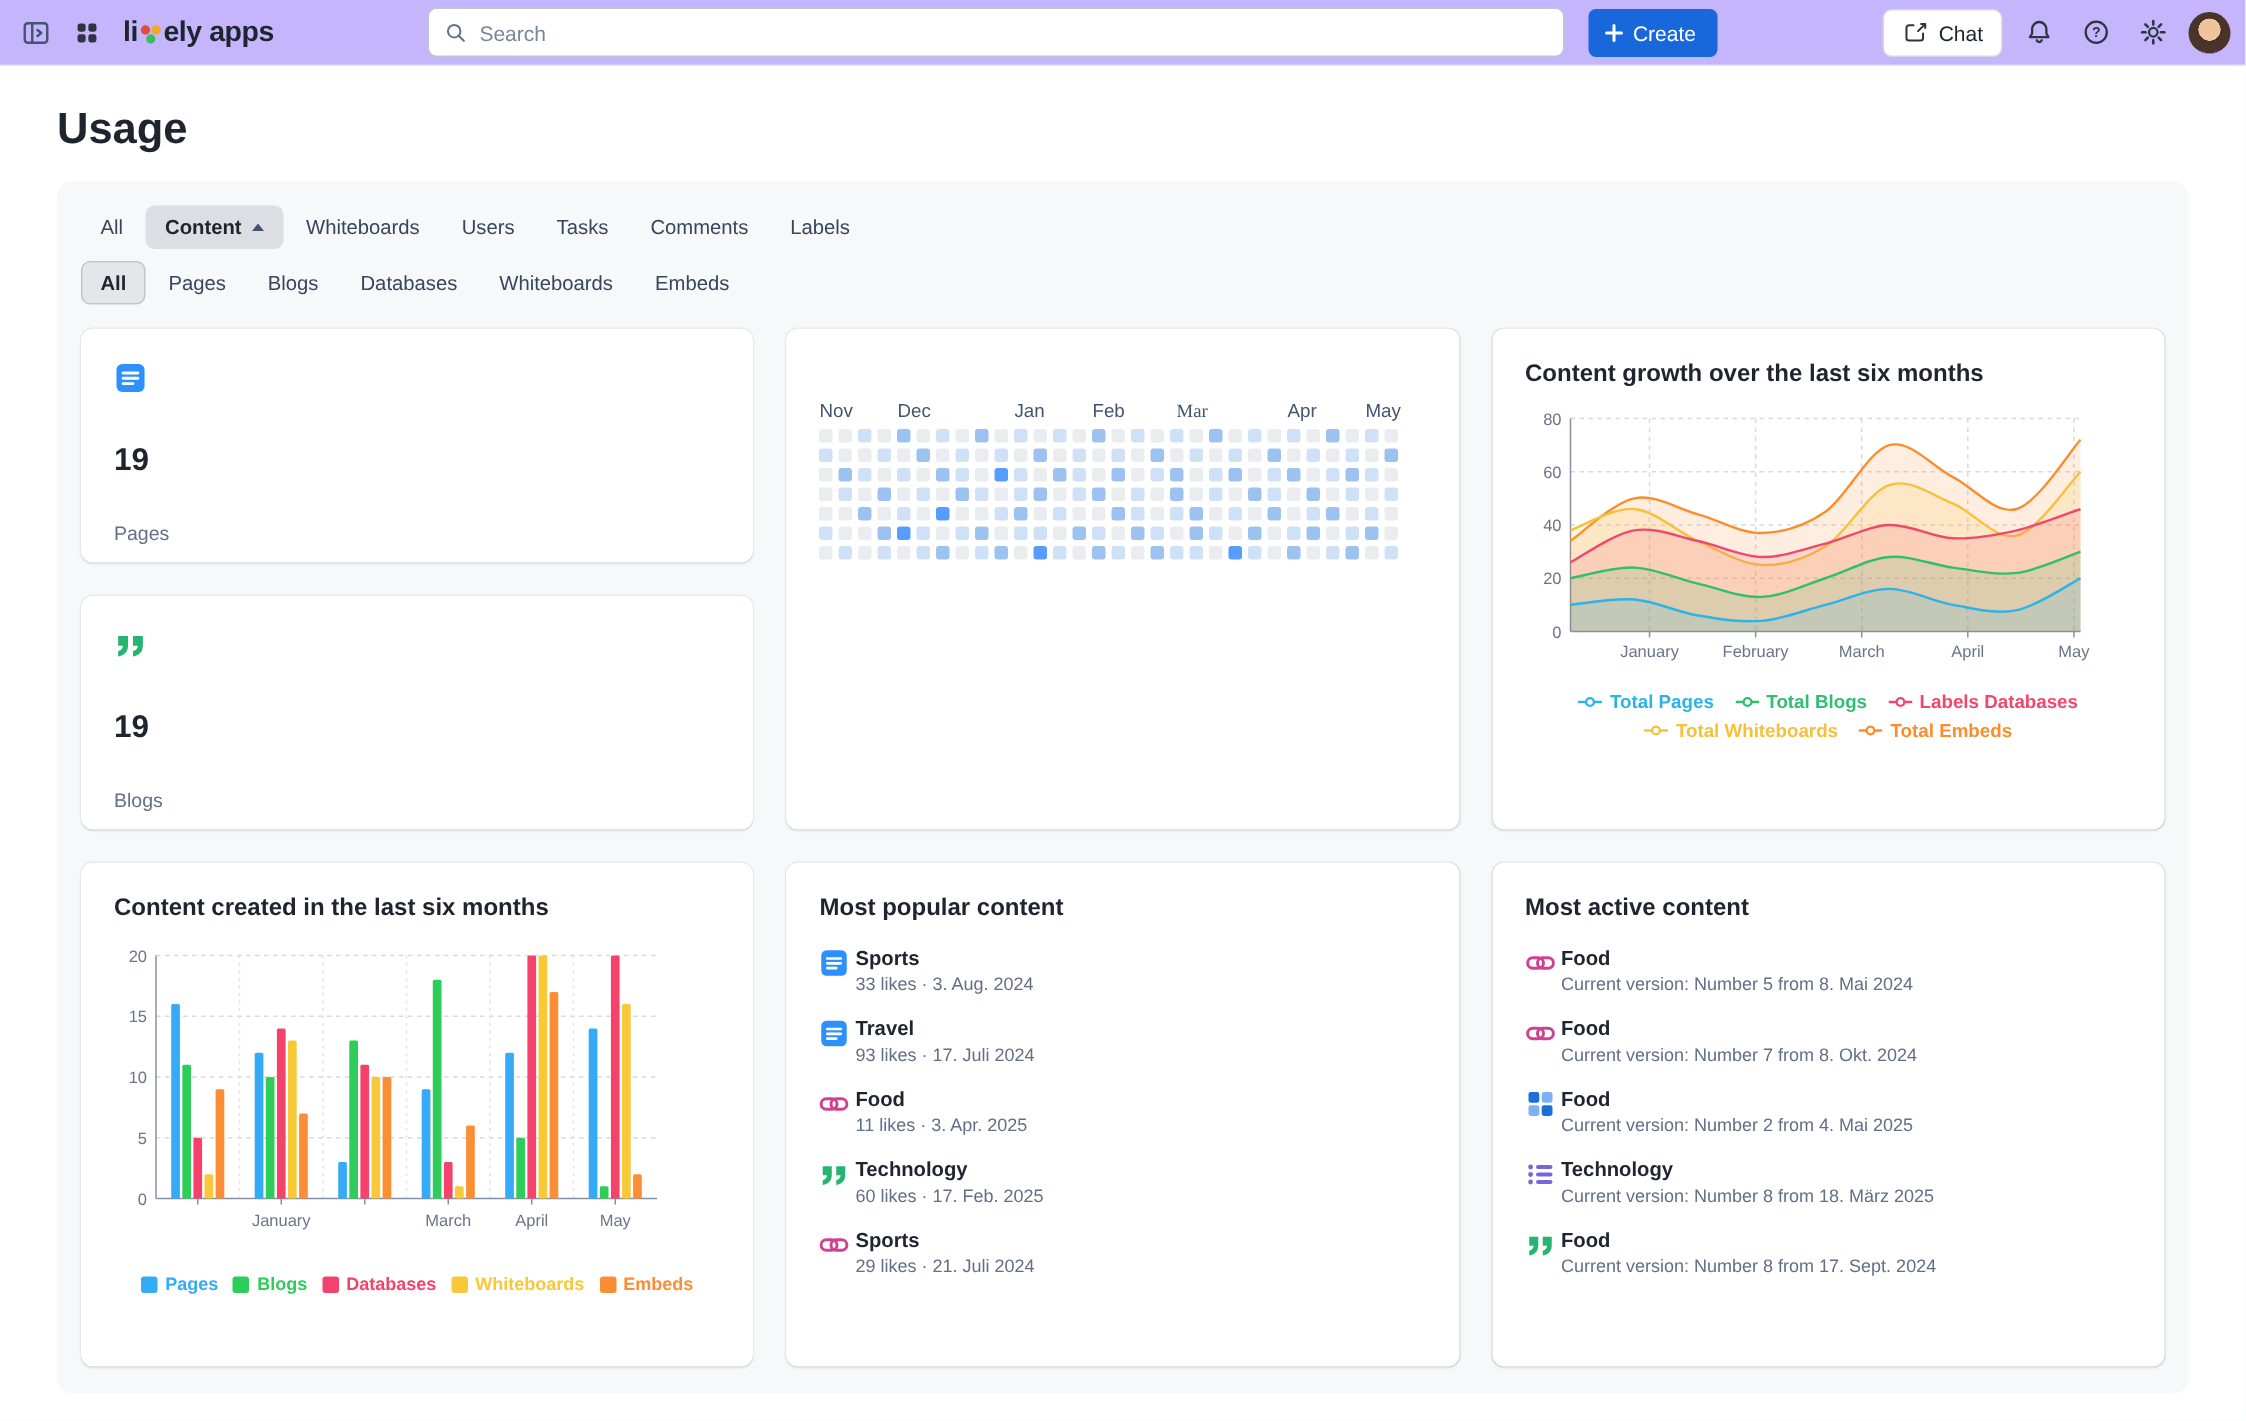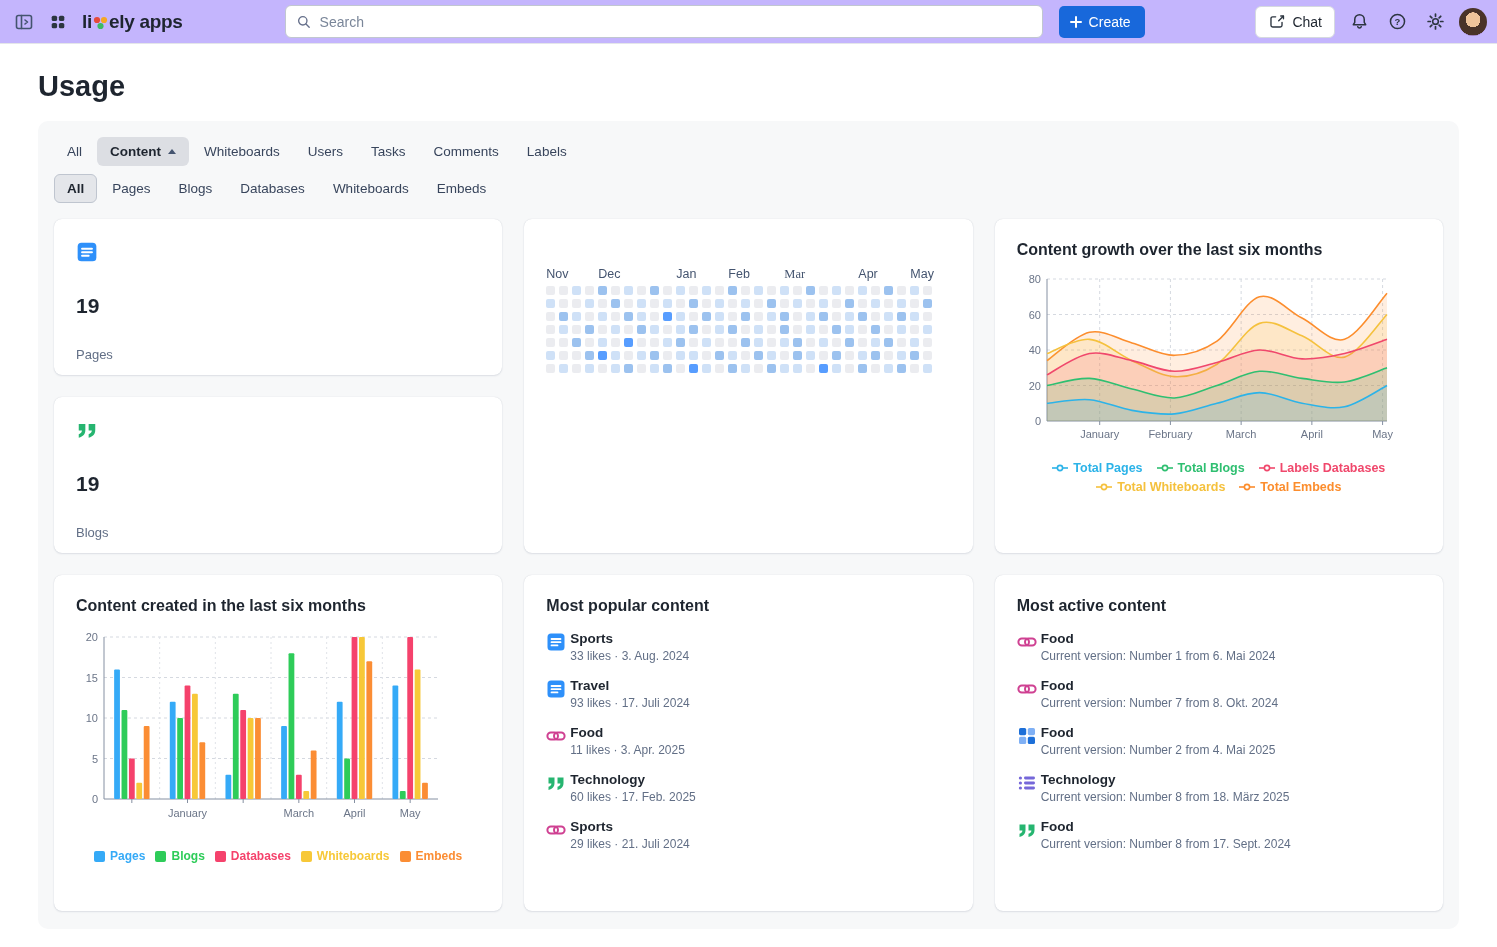--- a/index.html
+++ b/index.html
@@ -715,21 +715,21 @@
     <div class="card h2">
       <div class="card-title">Most active content</div>
       <div class="list" id="active-list">
           <div class="row">
             <span class="row-icon"><svg viewBox="0 0 20 20" width="20" height="20" fill="none" stroke="#cf4192" stroke-width="2">
                 <rect x="1.4" y="6.5" width="10.6" height="7" rx="3.5"></rect>
                 <rect x="8" y="6.5" width="10.6" height="7" rx="3.5"></rect>
               </svg></span>
             <div>
               <div class="row-title">Food</div>
-              <div class="row-meta">Current version: Number 1 from 6. Mai 2024</div>
+              <div class="row-meta">Current version: Number 5 from 8. Mai 2024</div>
             </div>
           </div>
           <div class="row">
             <span class="row-icon"><svg viewBox="0 0 20 20" width="20" height="20" fill="none" stroke="#cf4192" stroke-width="2">
                 <rect x="1.4" y="6.5" width="10.6" height="7" rx="3.5"></rect>
                 <rect x="8" y="6.5" width="10.6" height="7" rx="3.5"></rect>
               </svg></span>
             <div>
               <div class="row-title">Food</div>
               <div class="row-meta">Current version: Number 7 from 8. Okt. 2024</div>

